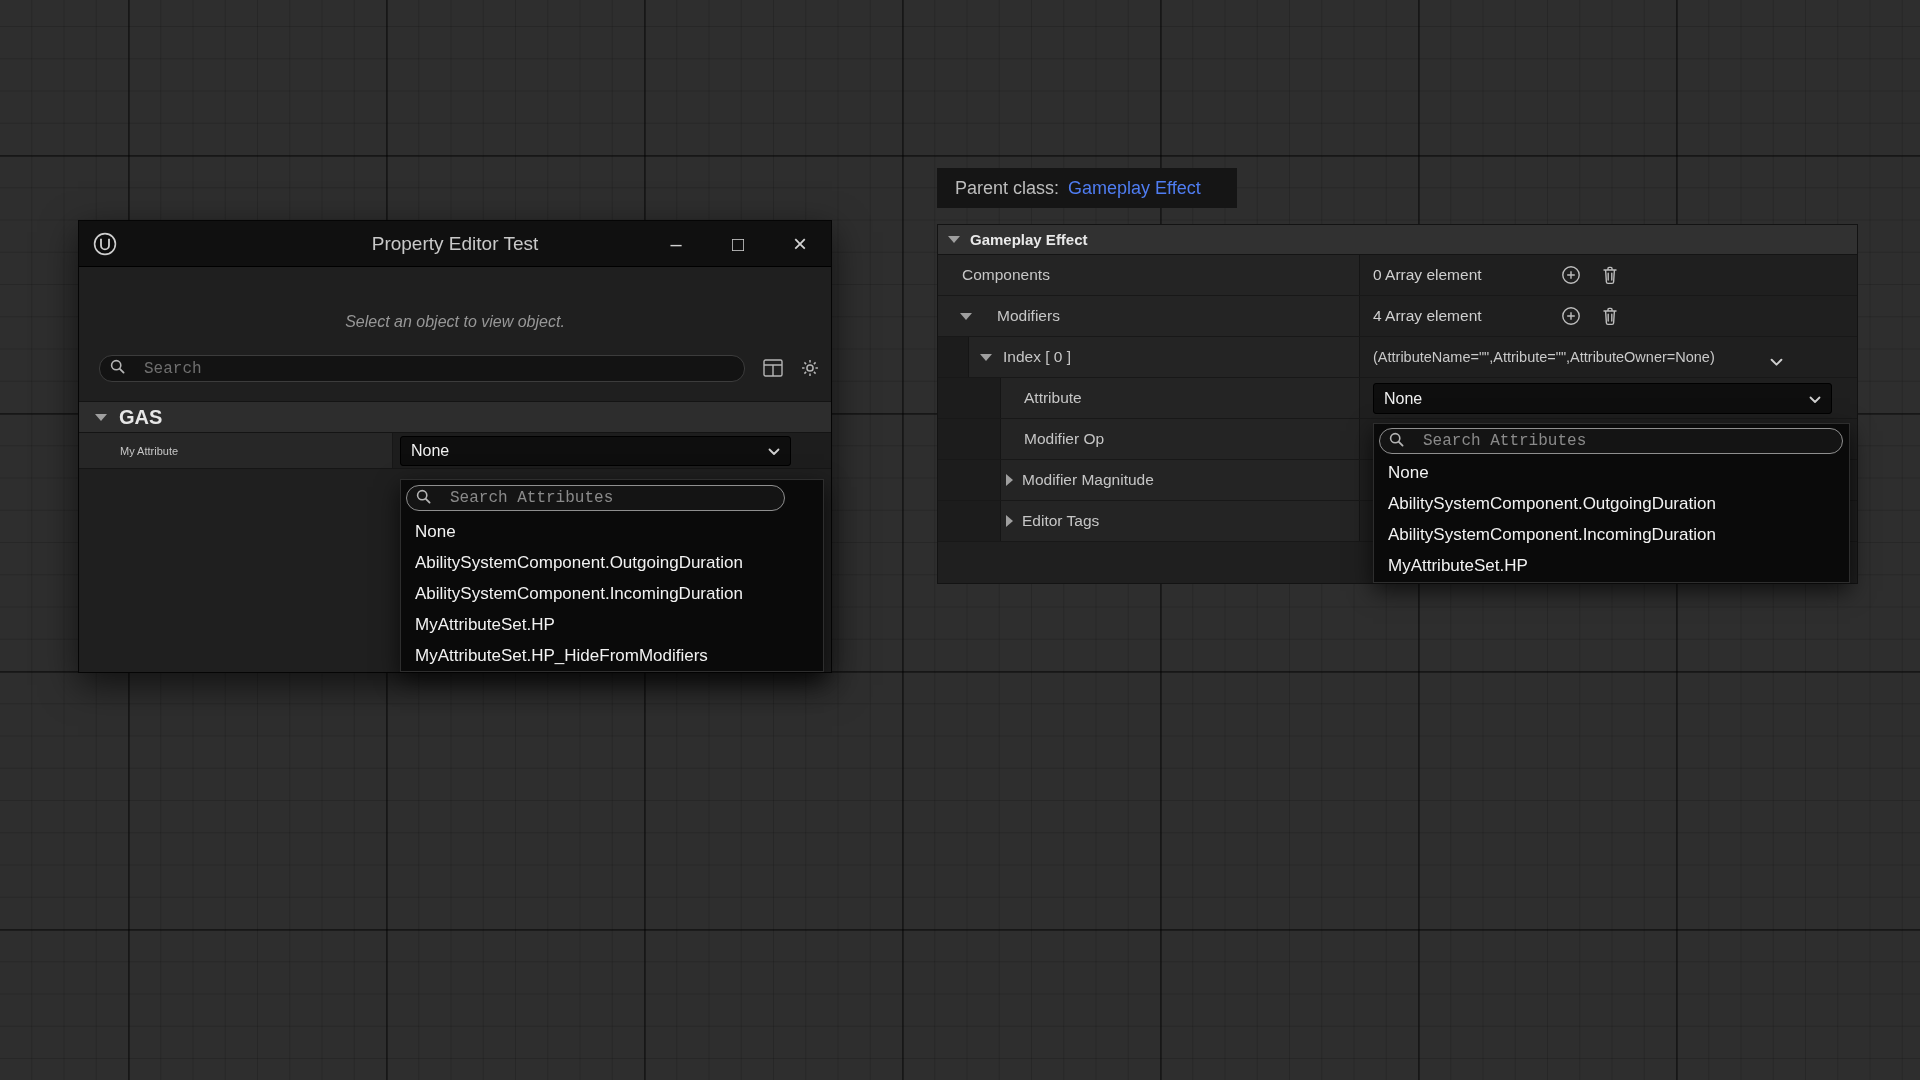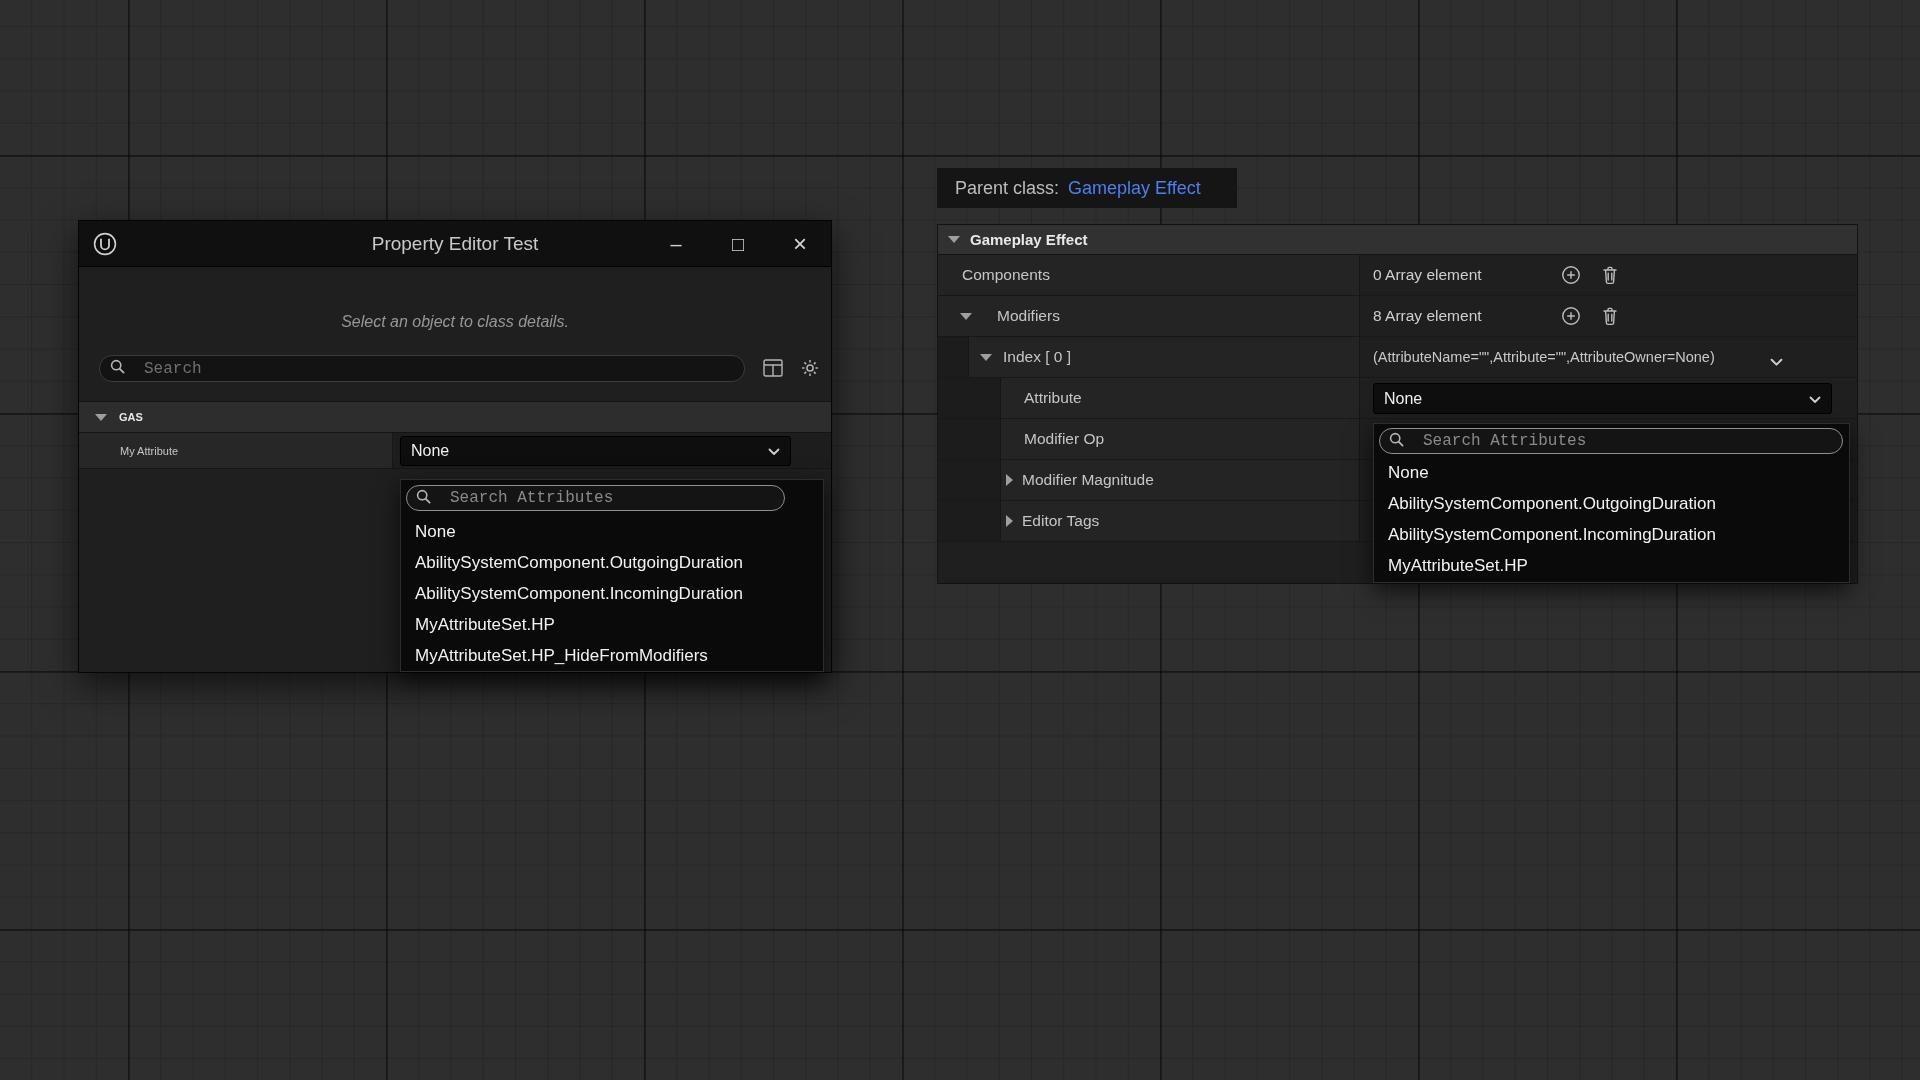--- a/index.html
+++ b/index.html
@@ -44,21 +44,21 @@
   }
   .search-bar input::placeholder { color:#6f6f6f; }
   .dd-search input::placeholder { color:#8a8a8a; }
   .tool-icon { position:absolute; top:138px; width:22px; height:20px; }
   .tool-icon.grid { left:684px; }
   .tool-icon.gear { left:721px; top:137px; }
 
   .cat-header { position:absolute; left:0; top:180px; width:752px; height:32px;
                 background:#2d2d2d; border-top:1px solid #141414; border-bottom:1px solid #141414;
                 display:flex; align-items:center; }
-  .cat-header .lbl { margin-left:12px; font-weight:bold; color:#e7e7e7; font-size:11px; }
+  .cat-header .lbl { margin-left:12px; font-weight:bold; color:#e7e7e7; font-size:20px; }
 
   .prop-row { position:absolute; left:0; top:212px; width:752px; height:36px;
               display:flex; border-bottom:1px solid #161616; background:#1d1d1d; }
   .prop-name { width:314px; background:#272727; border-right:1px solid #171717;
                display:flex; align-items:center; }
   .prop-name .lbl { margin-left:41px; color:#c6c6c6; font-size:11px; }
   .prop-value { flex:1; position:relative; }
 
   .combo { background:#0e0e0e; border:1px solid #000; border-radius:3px;
            display:flex; align-items:center; justify-content:space-between;
@@ -131,21 +131,21 @@
         </svg>
       </span>
       <span class="title">Property Editor Test</span>
       <span class="winbtns">
         <span class="winbtn">–</span>
         <span class="winbtn">□</span>
         <span class="winbtn close">×</span>
       </span>
     </div>
 
-    <div class="empty-text">Select an object to class details.</div>
+    <div class="empty-text">Select an object to view object.</div>
 
     <div class="search-bar">
       <span>
         <svg width="15" height="15" viewBox="0 0 15 15">
           <circle cx="6.2" cy="6.2" r="4.6" stroke="#b5b5b5" stroke-width="1.6" fill="none"></circle>
           <path d="M9.8 9.8 L13.6 13.6" stroke="#b5b5b5" stroke-width="1.8" stroke-linecap="round"></path>
         </svg>
       </span>
       <input type="text" placeholder="Search" style="">
     </div>
@@ -234,21 +234,21 @@
         </span>
       </div>
     </div>
 
     <div class="drow">
       <div class="dname">
         <span class="tri-down" style="margin-left:22px"></span>
         <span class="lbl" style="margin-left:25px">Modifiers</span>
       </div>
       <div class="dvalue">
-        <span class="val">8 Array element</span>
+        <span class="val">4 Array element</span>
         <span class="ic plus">
           <svg width="20" height="20" viewBox="0 0 20 20">
               <circle cx="10" cy="10" r="8.2" stroke="#bdbdbd" stroke-width="1.4" fill="none"></circle>
               <path d="M10 6.2 V13.8 M6.2 10 H13.8" stroke="#bdbdbd" stroke-width="1.4"></path>
             </svg>
         </span>
         <span class="ic trash">
           <svg width="18" height="20" viewBox="0 0 18 20">
               <path d="M3 5 h12 M7 5 V3.4 a1 1 0 0 1 1-1 h2 a1 1 0 0 1 1 1 V5 M4.6 5 l.8 12 a1.5 1.5 0 0 0 1.5 1.4 h4.2 a1.5 1.5 0 0 0 1.5-1.4 l.8-12 M7.2 8.2 v6.8 M10.8 8.2 v6.8" stroke="#bdbdbd" stroke-width="1.4" fill="none" stroke-linecap="round"></path>
             </svg>

